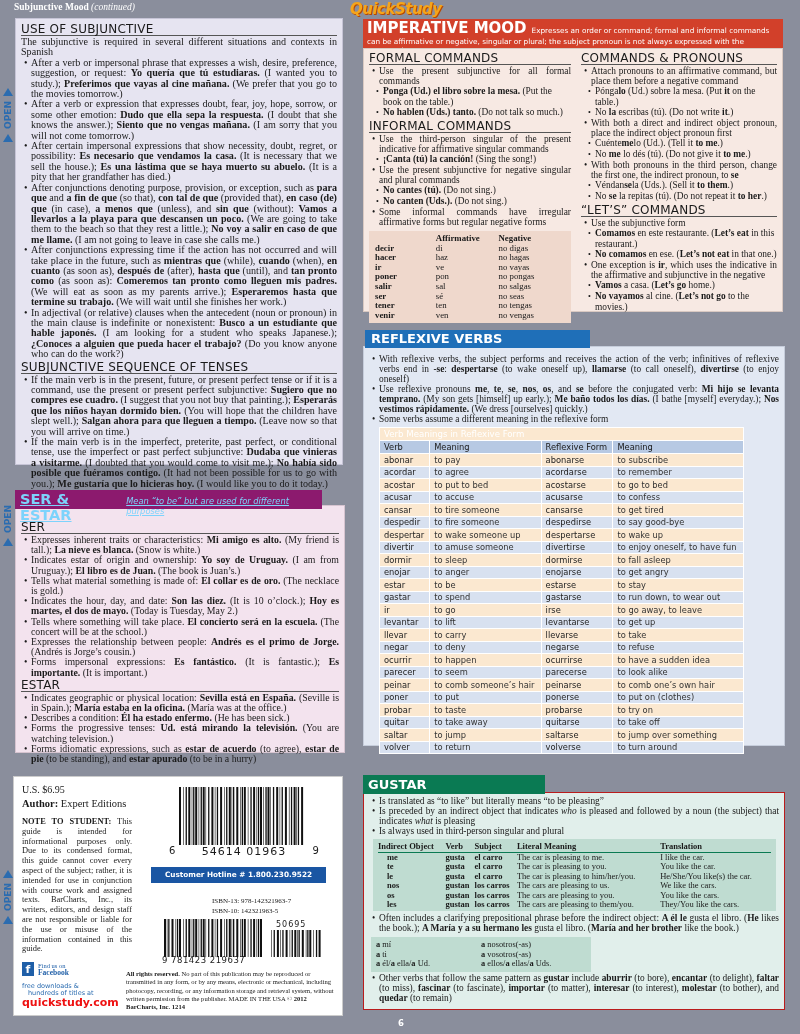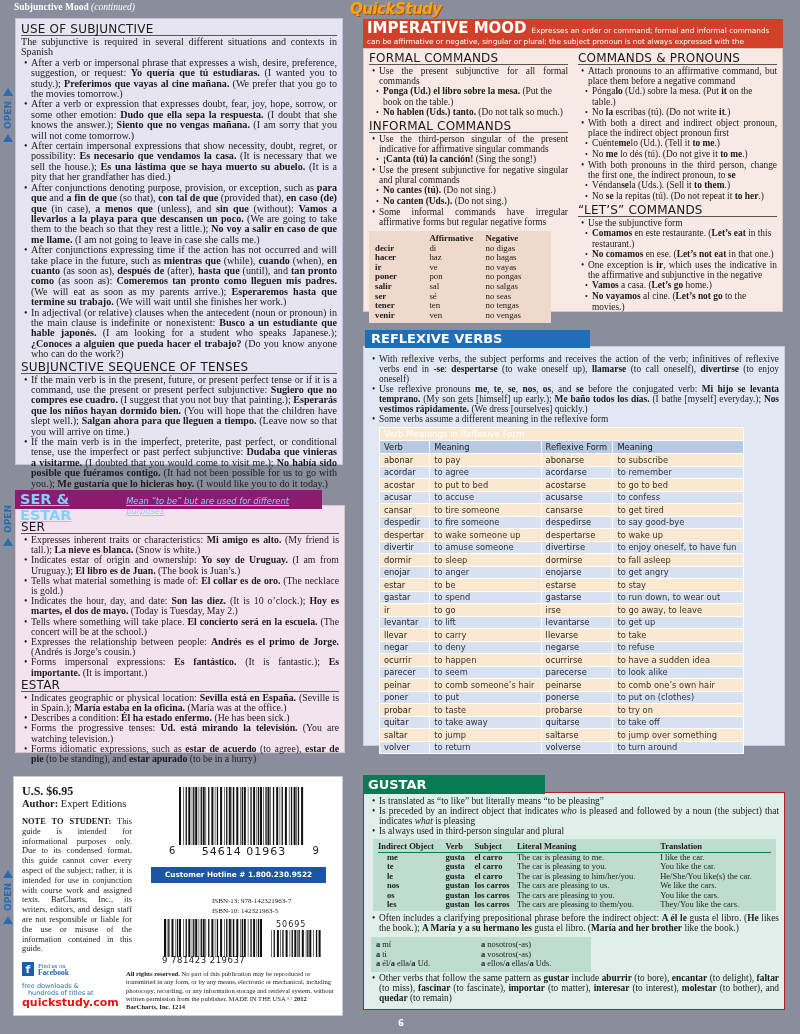--- a/index.html
+++ b/index.html
@@ -56,21 +56,21 @@
     position: absolute; left: 15px; top: 505px; width: 330px; height: 248px;
     background: #f3e3ee; border: 1px solid #d6c4d0;
     padding: 3px 5px; font-size: 9.8px; line-height: 10.2px;
   }
 
   
   .back {
     position: absolute; left: 13px; top: 776px; width: 330px; height: 240px;
     background: #fff; border: 1px solid #ccc;
   }
-  .back .price { position: absolute; left: 8px; top: 7px; font-size: 12px; font-weight: bold; }
+  .back .price { position: absolute; left: 8px; top: 7px; font-size: 10px; font-weight: normal; }
   .back .author { position: absolute; left: 8px; top: 21px; font-size: 10.5px; }
   .back .note { position: absolute; left: 8px; top: 40px; width: 110px; font-size: 8.4px; line-height: 9.8px; text-align: justify; }
   .back .fb { position: absolute; left: 8px; top: 185px; display: flex; gap: 4px; align-items: center; }
   .back .fb .ico { width: 12px; height: 14px; background: #1f5fa8; color: #fff; font-family: "DejaVu Sans", sans-serif; font-weight: bold; font-size: 11px; text-align: center; line-height: 15px; }
   .back .fb .txt { font-family: Liberation Serif, serif; font-size: 6.5px; line-height: 7px; color: #1f5fa8; }
   .back .fb .txt b { font-size: 7.5px; }
   .back .qs { position: absolute; left: 8px; top: 206px; font-family: "DejaVu Sans", sans-serif; }
   .back .qs .l1 { font-size: 6.5px; color: #2b6cb0; line-height: 7px; }
   .back .qs .l2 { font-size: 6.5px; color: #2b6cb0; line-height: 7px; padding-left: 6px; }
   .back .qs .l3 { font-size: 11px; color: #e11; font-weight: bold; line-height: 11px; }
@@ -98,21 +98,21 @@
     font-family: "DejaVu Sans", sans-serif; font-size: 7.3px; line-height: 9px;
   }
   .imp-hdr .t { font-weight: bold; font-size: 15px; line-height: 17px; margin-right: 5px; }
   .imp-body {
     position: absolute; left: 363px; top: 48px; width: 420px; height: 264px;
     background: #f7e9e3; border: 1px solid #d9c9c2;
     padding: 3px 5px; font-size: 9.4px; line-height: 10px;
     display: flex; gap: 10px;
   }
   .imp-col { flex: 1; }
-  .irr-table { background: #efd8cc; margin-top: 4px; padding: 3px 6px; width: 182px; font-size: 8.8px; line-height: 9.6px; }
+  .irr-table { background: #efd8cc; margin-top: 4px; padding: 3px 6px; width: 202px; font-size: 8.8px; line-height: 9.6px; }
   .irr-table table { border-collapse: collapse; width: 100%; }
   .irr-table td, .irr-table th { text-align: left; padding: 0; font-weight: normal; }
   .irr-table th { font-weight: bold; }
   .irr-table td.v { font-weight: bold; width: 32%; }
   .irr-table td.a { width: 33%; }
 
   
   .ref-hdr {
     position: absolute; left: 365px; top: 330px; width: 225px; height: 18px;
     background: #1f6fb8; color: #fff; padding: 0 6px;

